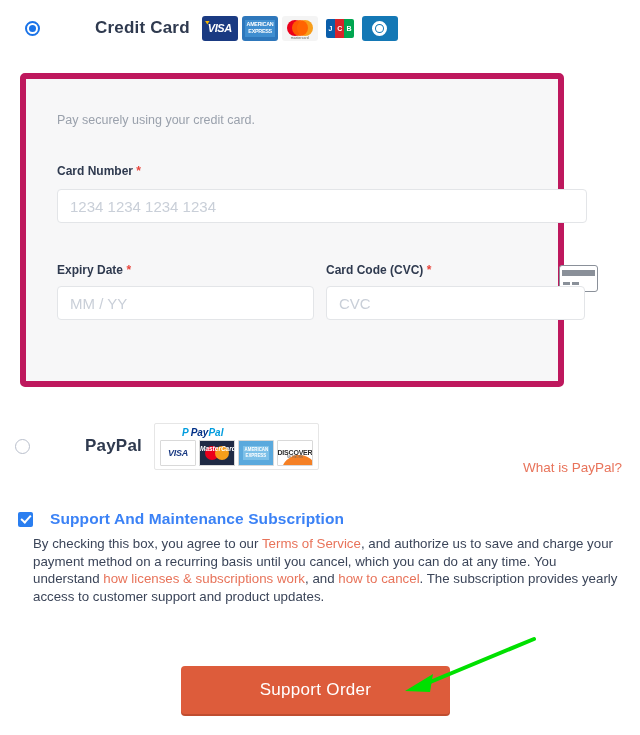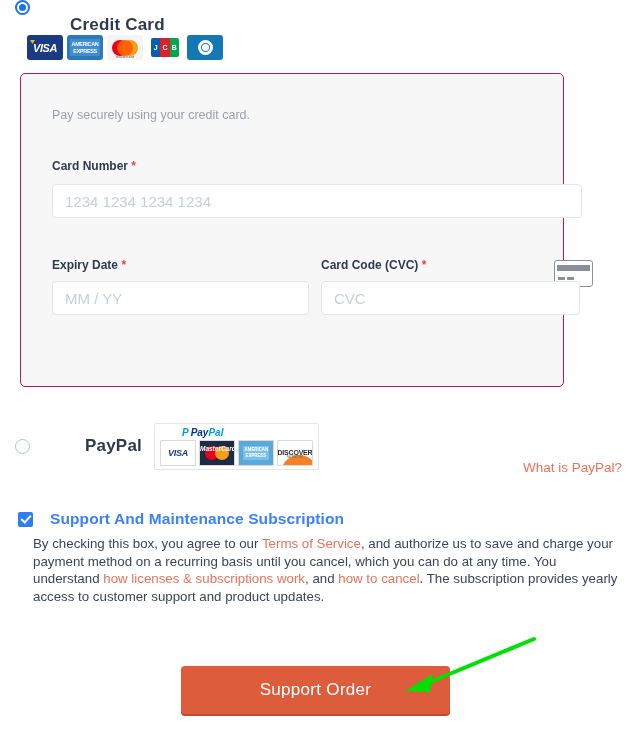--- a/index.html
+++ b/index.html
@@ -12,24 +12,23 @@
     background: #ffffff;
     font-family: "Liberation Sans", sans-serif;
     color: #3b4559;
     position: relative;
     overflow: hidden;
   }
 
   
   .method-row {
     display: flex;
-    align-items: flex-start;
+    align-items: center;
     height: 56px;
-    padding-left: 15px;
-    flex-direction: column;
+    padding-left: 25px;
   }
   .radio {
     width: 15px;
     height: 15px;
     border-radius: 50%;
     box-sizing: border-box;
     flex: 0 0 auto;
   }
   .radio.on {
     border: 2px solid #1a73e8;
@@ -122,21 +121,21 @@
   }
 
   
   .panel {
     position: absolute;
     left: 20px;
     top: 73px;
     width: 544px;
     height: 314px;
     background: #f7f7f8;
-    border: 1px solid #be185d;
+    border: 6px solid #be185d;
     border-radius: 5px;
     box-sizing: border-box;
   }
   .panel-note {
     position: absolute;
     left: 31px;
     top: 34px;
     font-size: 12.5px;
     color: #9aa1ac;
   }

